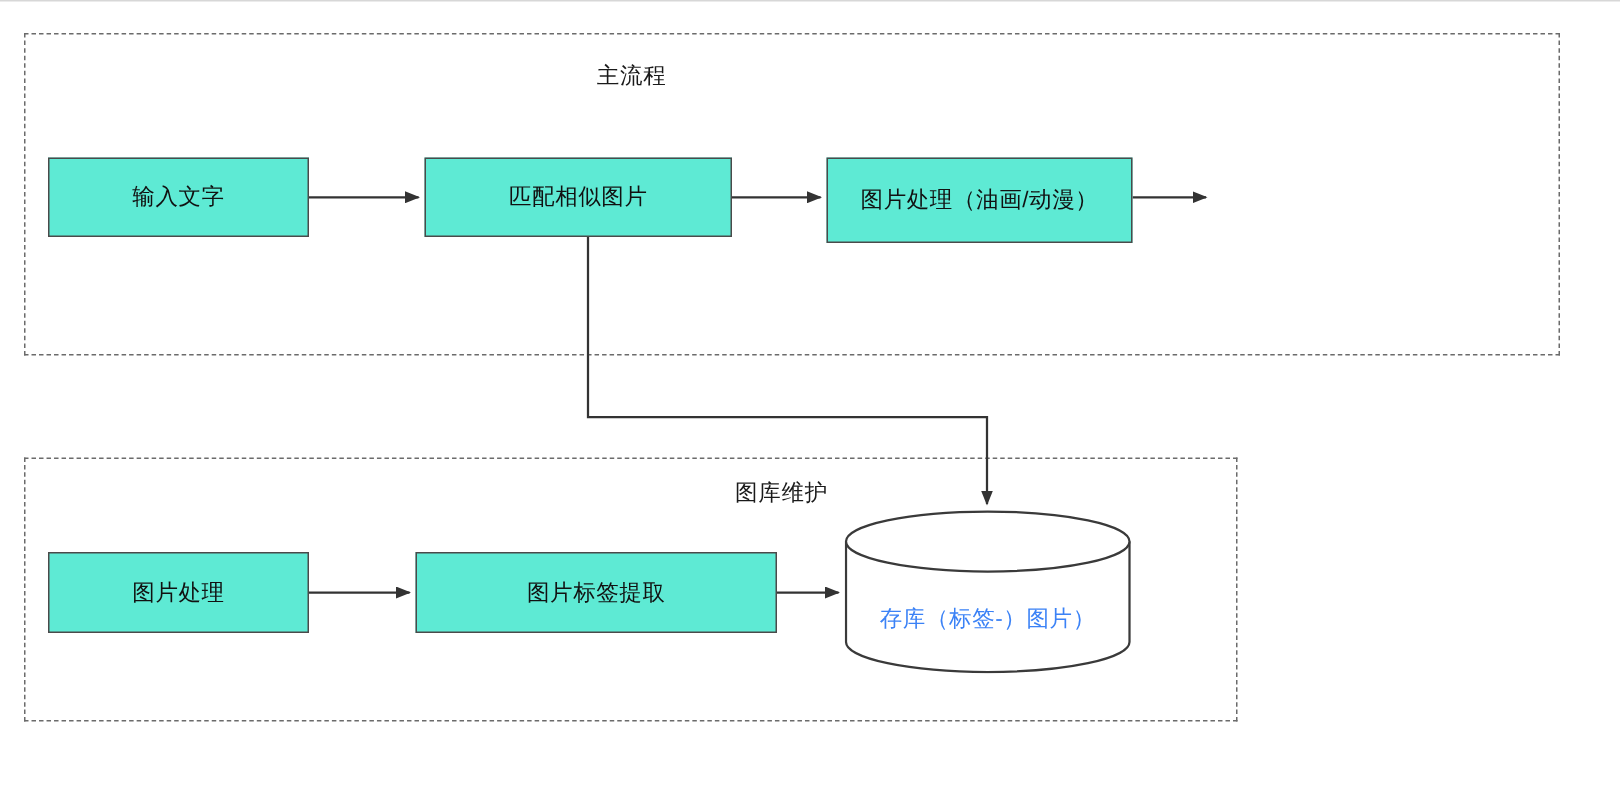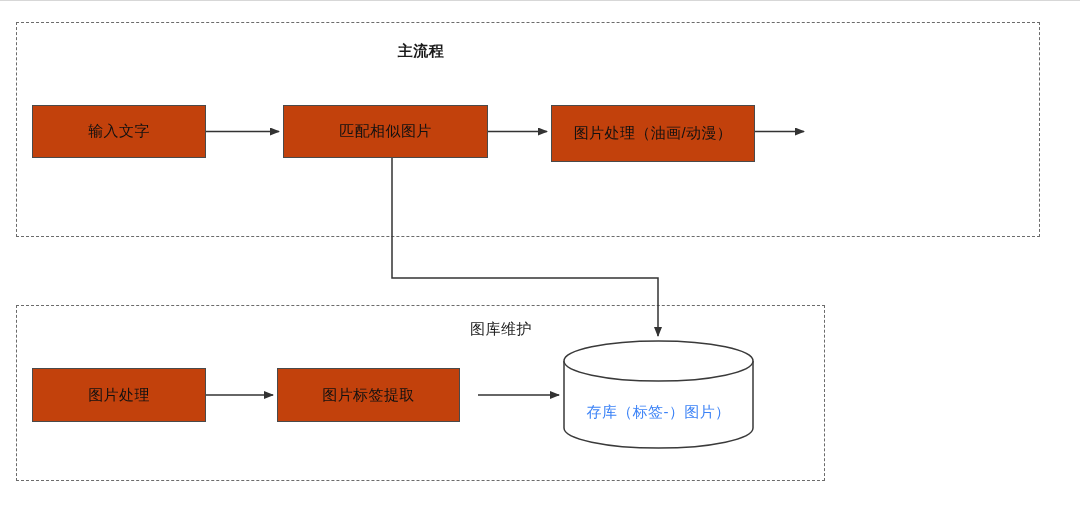--- a/index.html
+++ b/index.html
@@ -37,21 +37,21 @@
     color: #1a1a1a;
     font-size: 15px;
     line-height: 18px;
     letter-spacing: 0.5px;
     white-space: nowrap;
   }
   .node {
     position: absolute;
     box-sizing: border-box;
     border: 1.4px solid #4a4a4a;
-    background: #c2410c;
+    background: #5eead4;
     display: flex;
     align-items: center;
     justify-content: center;
     color: #111111;
     font-size: 15px;
     letter-spacing: 0.4px;
     white-space: nowrap;
   }
   .db {
     position: absolute;
@@ -83,24 +83,24 @@
   }
 </style>
 </head>
 <body>
 
 <div id="canvas">
 
   <div class="top-rule"></div>
 
   <div class="group" style="left:16px; top:22px; width:1024px; height:215px;"></div>
-  <div class="group-title" style="left:16px; top:42px; width:810px;font-weight:bold;">主流程</div>
+  <div class="group-title" style="left:16px; top:42px; width:810px;">主流程</div>
 
   <div class="group" style="left:16px; top:305px; width:809px; height:176px;"></div>
-  <div class="group-title" style="left:16px; top:320px; width:970px;">图库维护</div>
+  <div class="group-title" style="left:16px; top:320px; width:970px;padding-left:20px;">图库维护</div>
 
   <svg class="edge" viewBox="0 0 1080 523" width="1080" height="523">
     <defs>
       <marker id="arrow" markerWidth="10" markerHeight="8" refX="9" refY="4" orient="auto" markerUnits="userSpaceOnUse">
         <path d="M0,0 L10,4 L0,8 z" fill="#333333"></path>
       </marker>
     </defs>
 
     <g>
       <path d="M206,131.5 L279,131.5" stroke="#333333" stroke-width="1.5" fill="none" marker-end="url(#arrow)"></path>
@@ -129,21 +129,21 @@
 
   <div class="node" style="left:32px; top:105px; width:174px; height:53px;">输入文字</div>
 
   <div class="node" style="left:283px; top:105px; width:205px; height:53px;">匹配相似图片</div>
 
   <div class="node" style="left:551px; top:105px; width:204px; height:57px;text-align:right;">图片处理（油画/动漫）</div>
 
 
   <div class="node" style="left:32px; top:368px; width:174px; height:54px;">图片处理</div>
 
-  <div class="node" style="left:277px; top:368px; width:183px; height:54px;">图片标签提取</div>
+  <div class="node" style="left:277px; top:368px; width:241px; height:54px;">图片标签提取</div>
 
   <div class="db" style="left:563px; top:340px; width:191px; height:109px;">
     <svg width="191" height="109" viewBox="0 0 191 109">
       <path d="M1,21 L1,88 A94.5,20 0 0,0 190,88 L190,21" fill="#ffffff" stroke="#3a3a3a" stroke-width="1.5"></path>
       <ellipse cx="95.5" cy="21" rx="94.5" ry="20" fill="#ffffff" stroke="#3a3a3a" stroke-width="1.5"></ellipse>
     </svg>
     <div class="db-label" style="top:63px;">存库（标签-）图片）</div>
   </div>
 
 </div>

